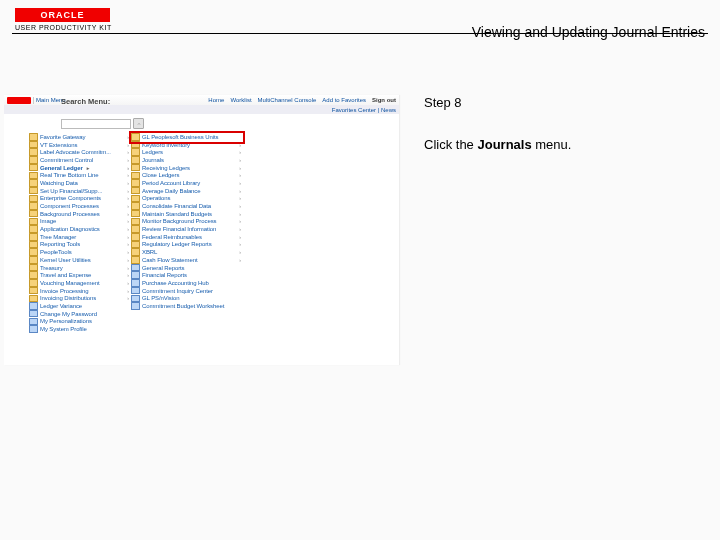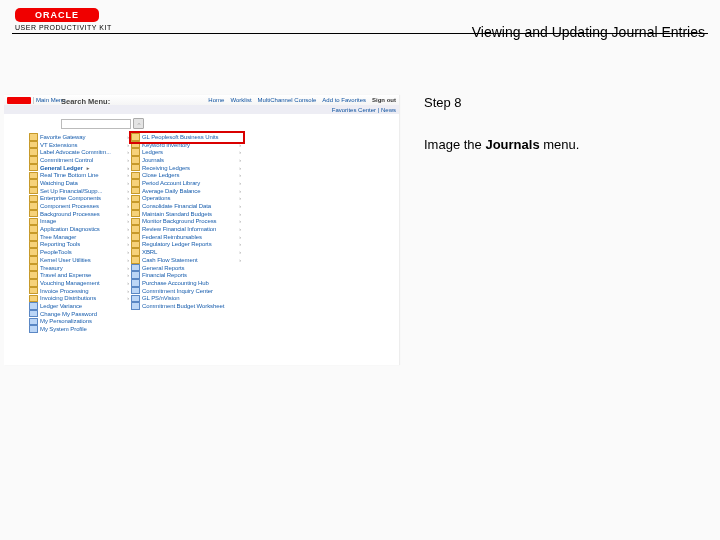--- a/index.html
+++ b/index.html
@@ -10,24 +10,24 @@
     font-family: Arial, Helvetica, sans-serif;
     overflow: hidden;
     position: relative;
   }
   .header-left {
     position: absolute;
     top: 8px;
     left: 15px;
   }
   .oracle-logo {
-    width: 84px;
+    width: 95px;
     height: 14px;
     background: #f00000;
-    border-radius: 5px;
+    border-radius: 0;
     display: flex;
     align-items: center;
     justify-content: center;
     color: #fff;
     font-size: 9px;
     font-weight: bold;
     letter-spacing: 1px;
   }
   .upk-text {
     font-size: 7px;
@@ -202,21 +202,21 @@
     <span>ORACLE</span>
   </div>
   <div class="upk-text">USER PRODUCTIVITY KIT</div>
 </div>
 <div class="hr"></div>
 <div class="page-title">Viewing and Updating Journal Entries</div>
 
 <div class="right-panel">
   <div class="step-label">Step 8</div>
   <div class="instruction-text">
-    <span>Image the </span><span class="bold">Journals</span><span> menu.</span>
+    <span>Click the </span><span class="bold">Journals</span><span> menu.</span>
   </div>
 </div>
 
 <div class="embed">
   <div class="app-header">
     <div class="hdr-left">
       <div class="mini-logo"></div>
       <div class="narrow-sep"></div>
       <span class="hdr-link">Main Menu</span>
     </div>

